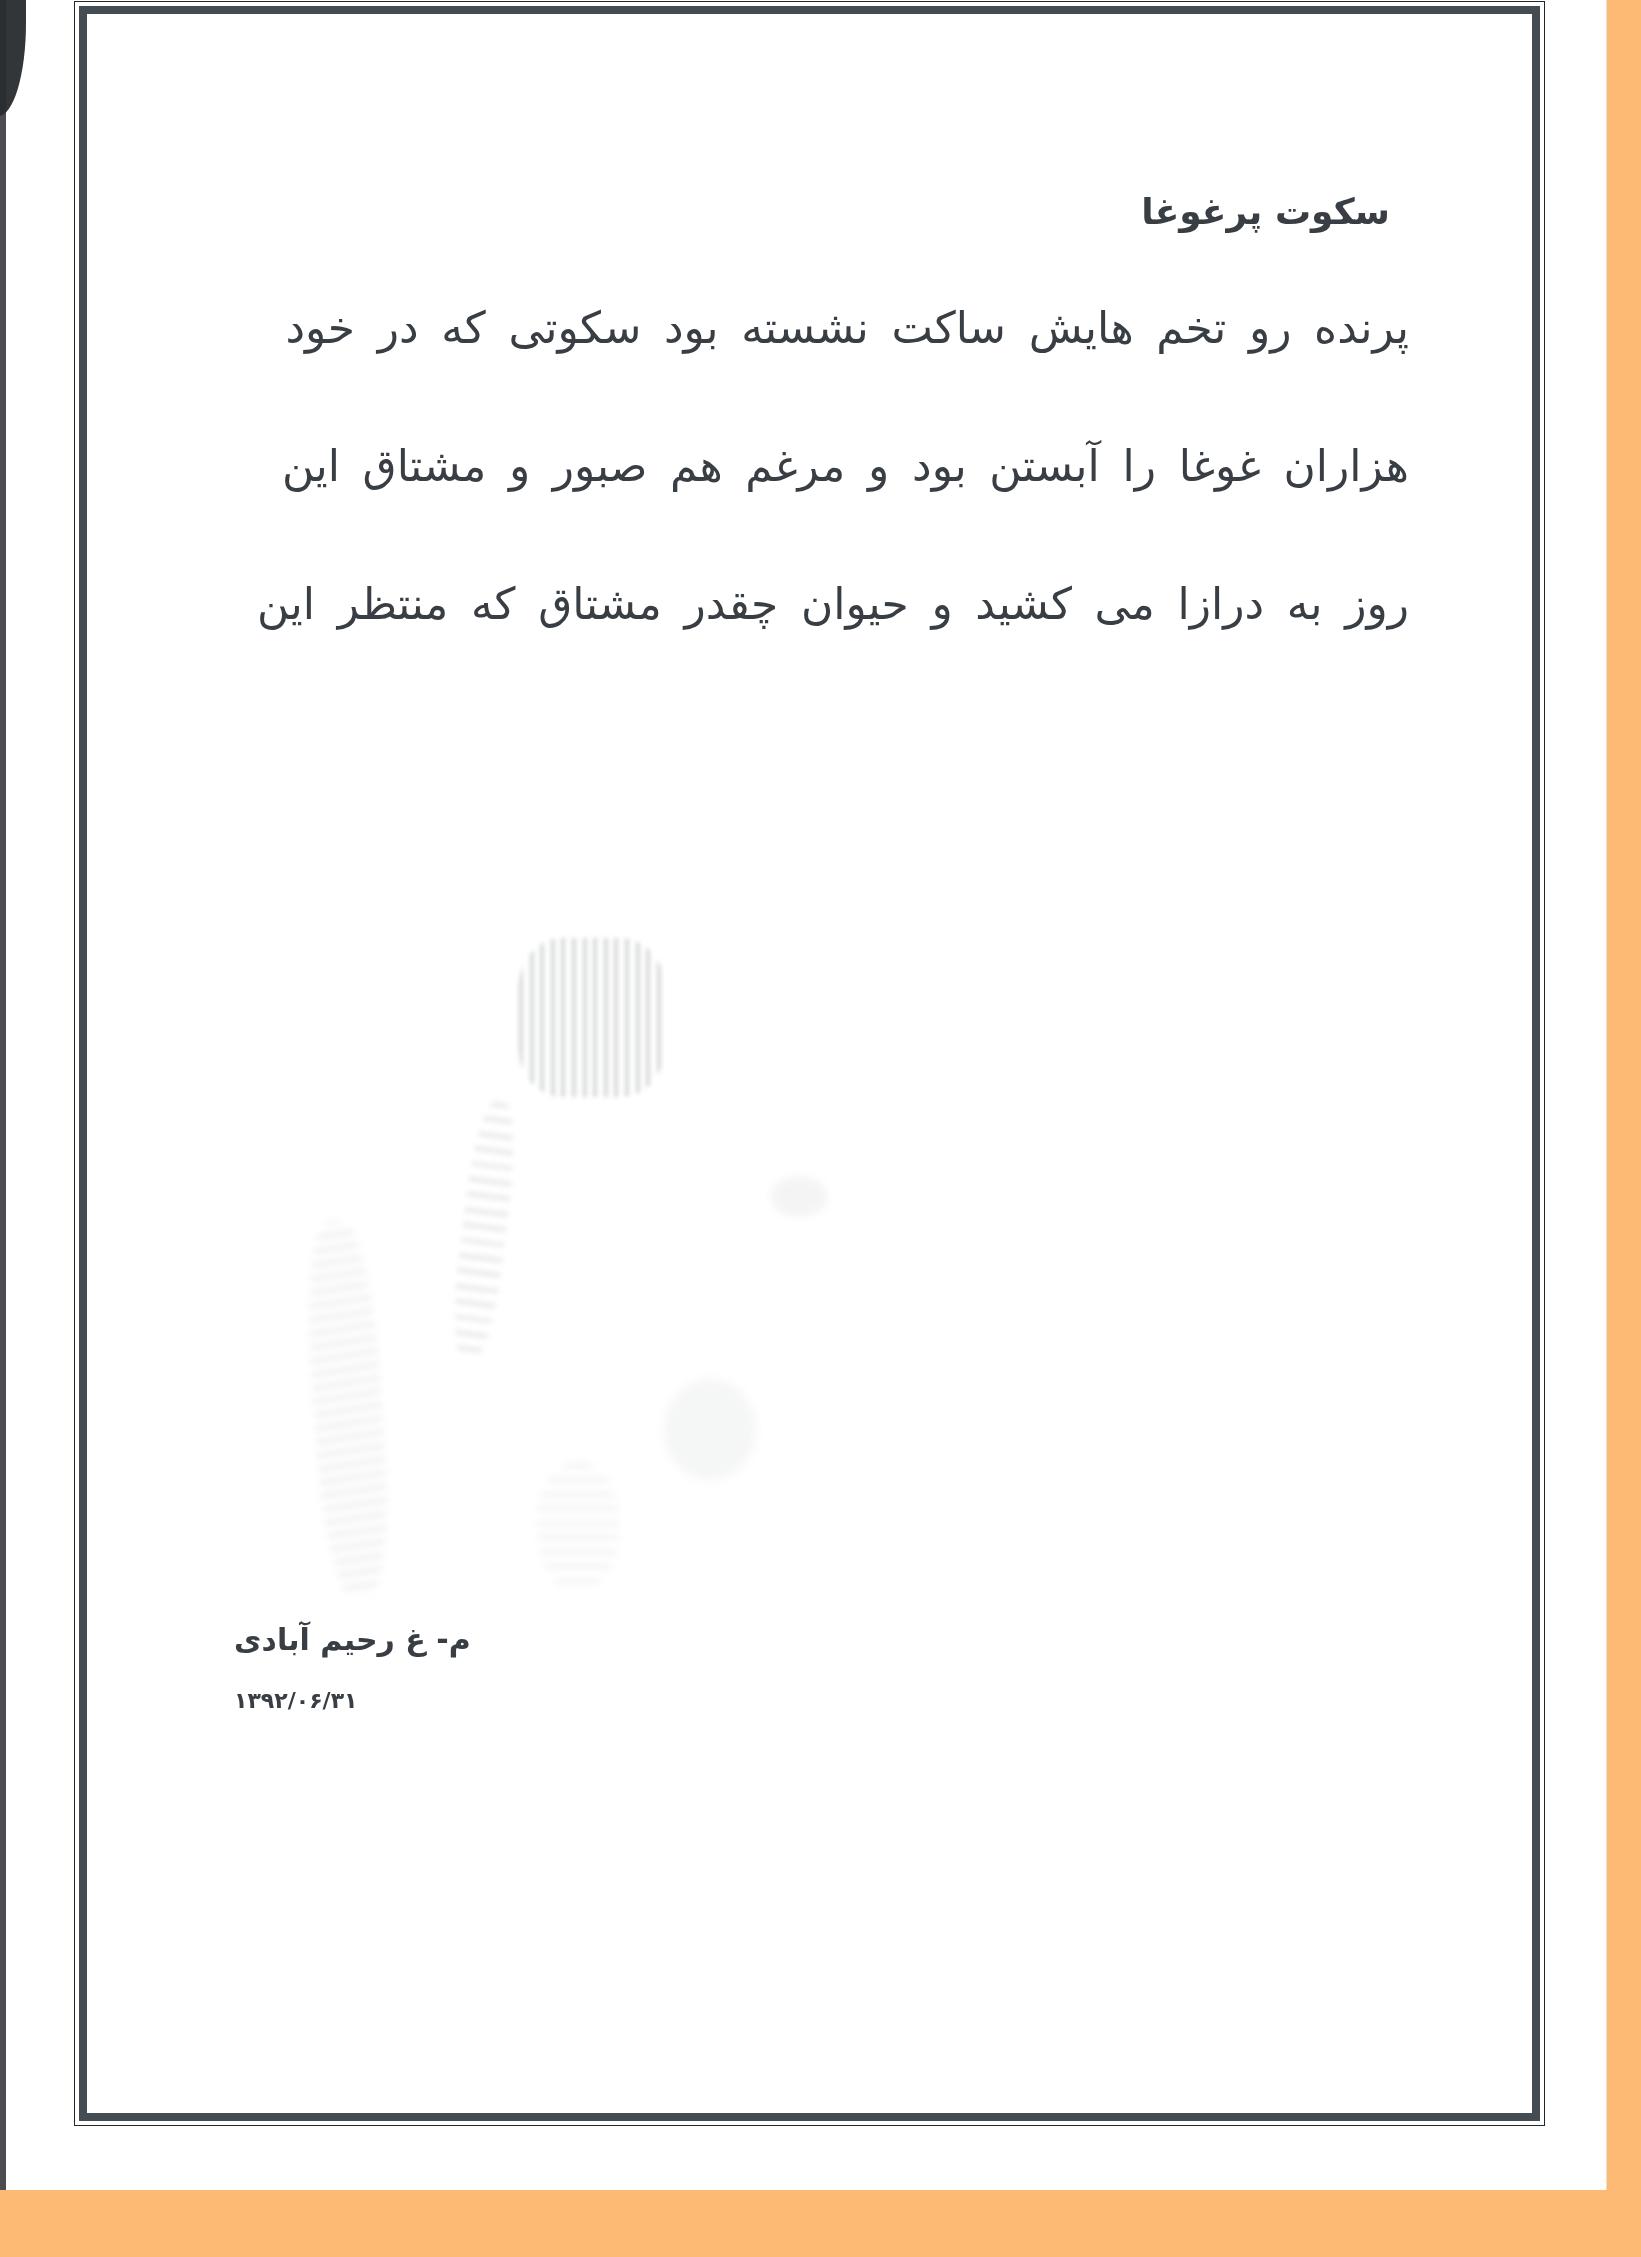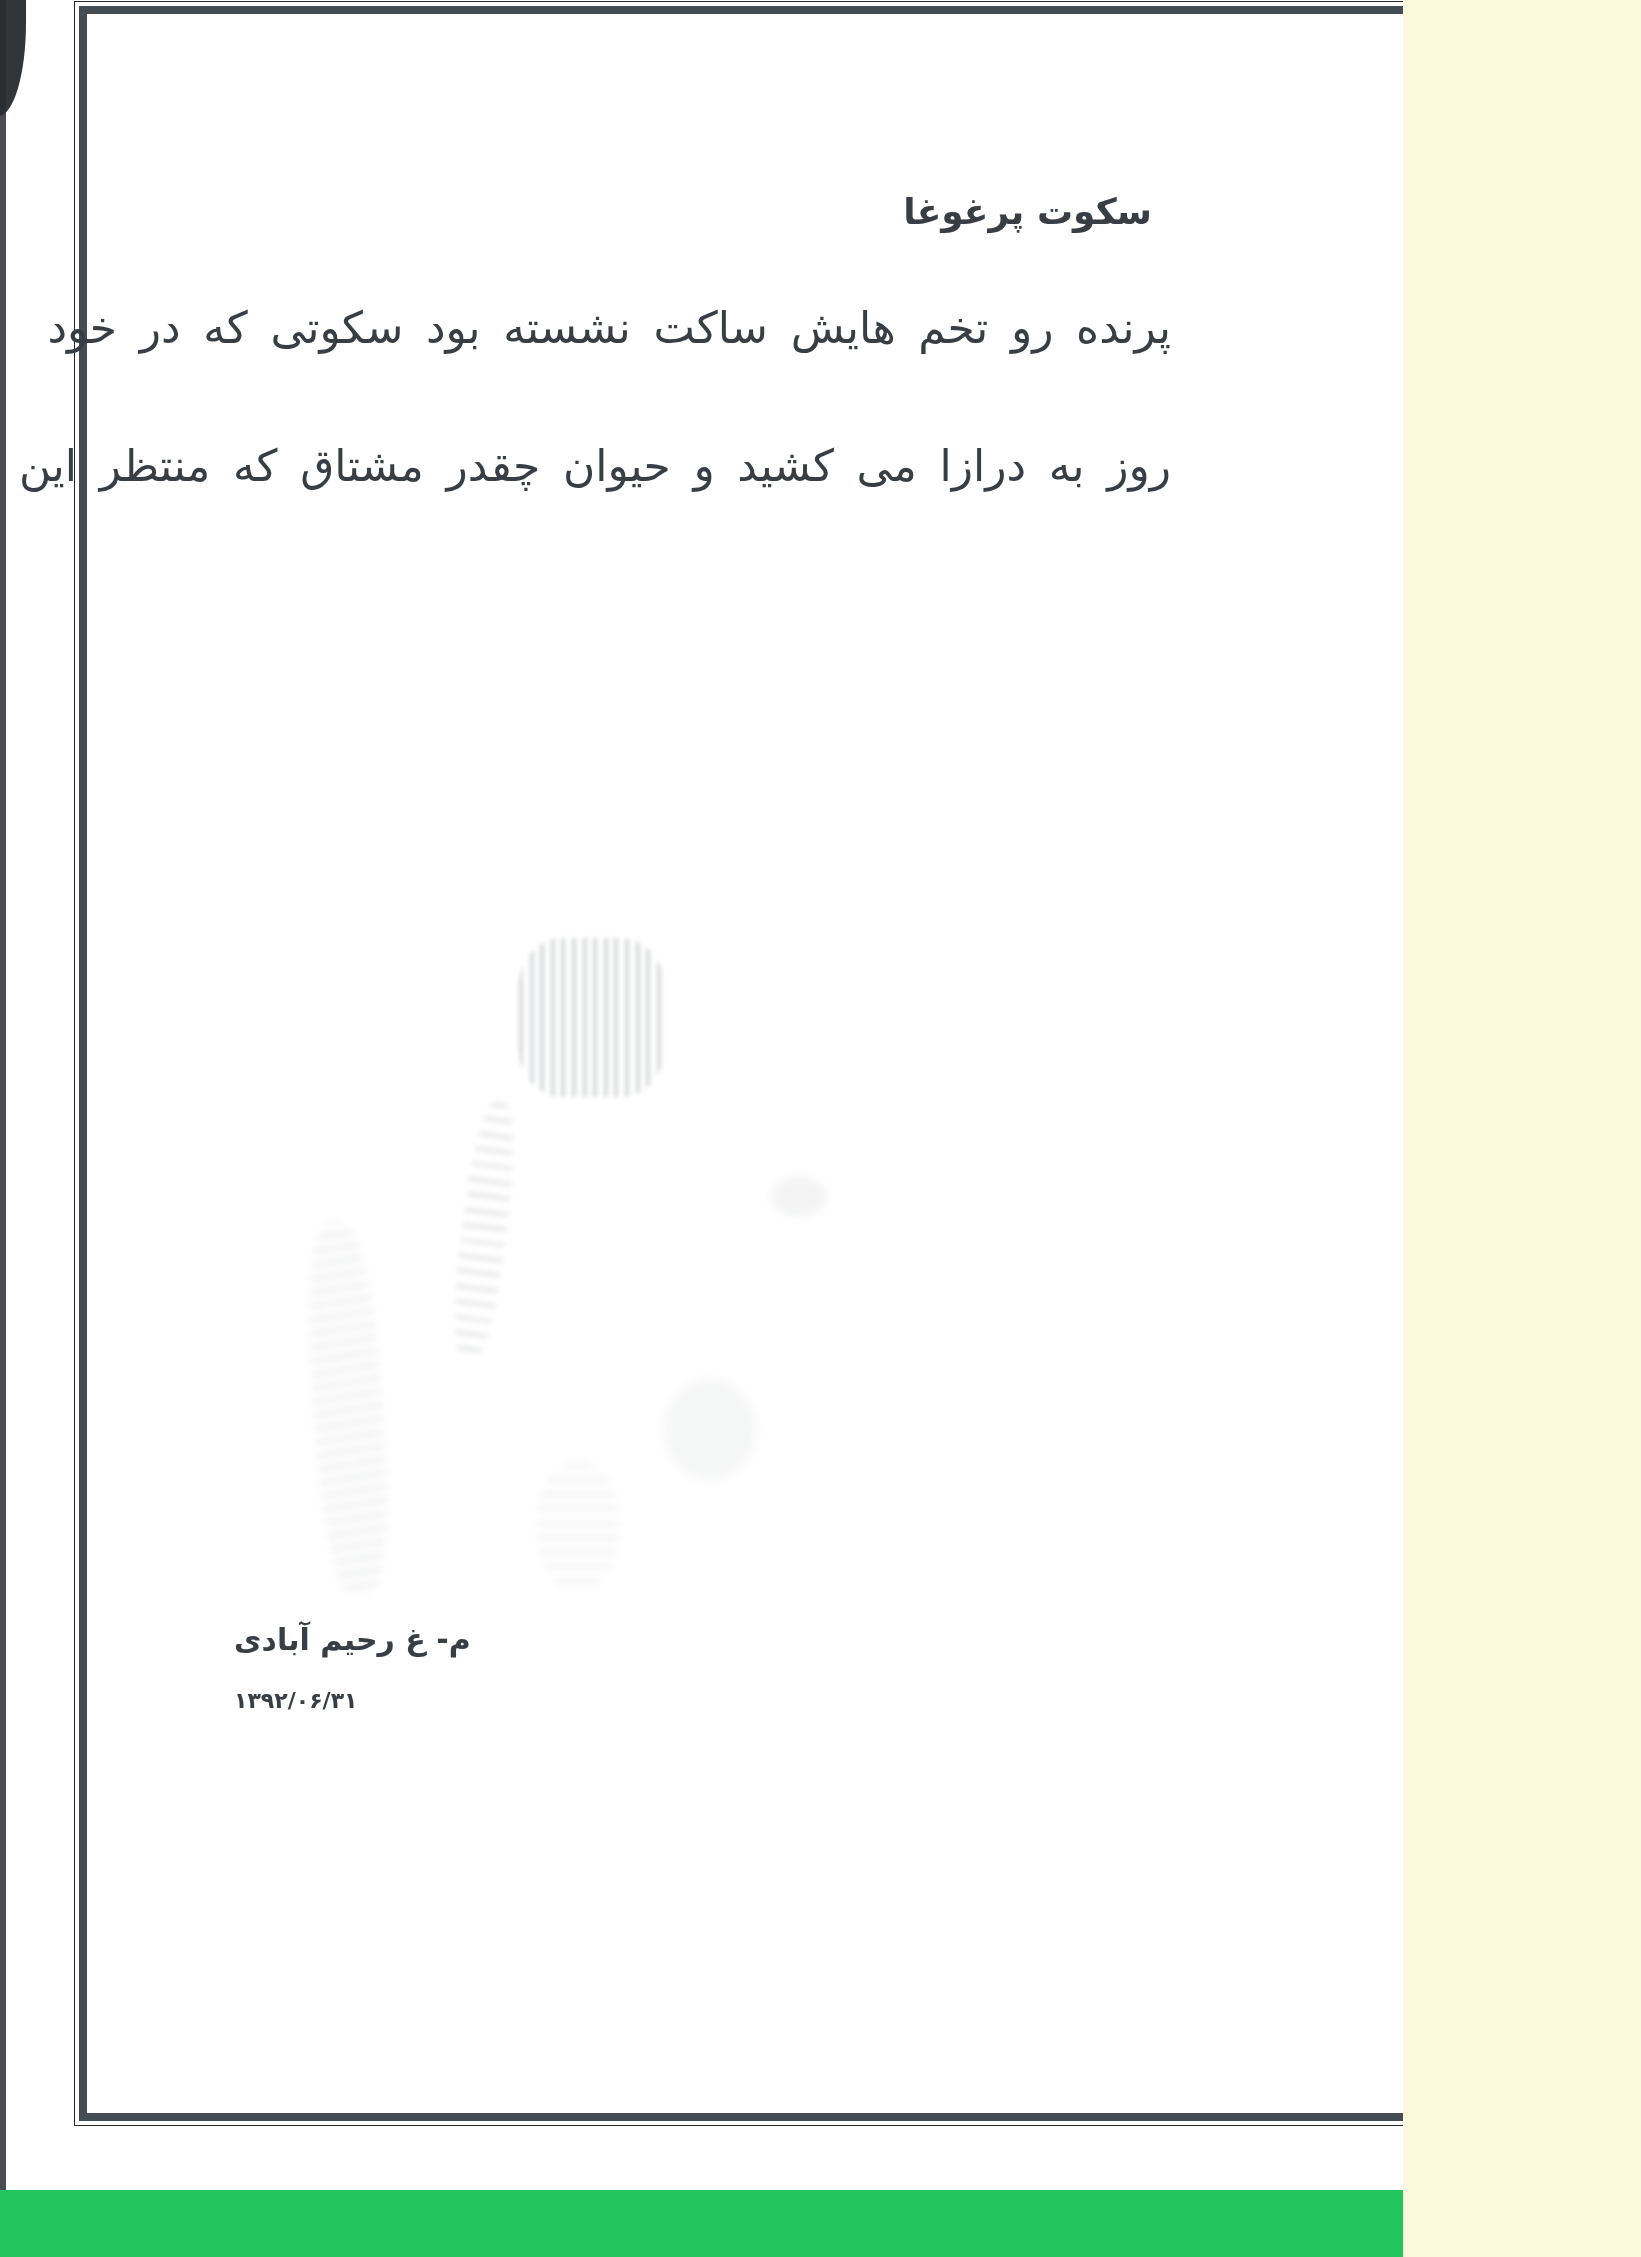--- a/index.html
+++ b/index.html
@@ -2,22 +2,22 @@
 <html lang="fa"><head>
 <meta charset="utf-8">
 <style>
   html,body{margin:0;padding:0;}
   body{
     background:#fcf8dd;
     font-family:"DejaVu Sans", sans-serif;
   }
   .canvas{
     position:relative;
-    width:1403px;height:2257px;
-    background:#22c55e;
+    width:1641px;height:2257px;
+    background:#fdba74;
     overflow:hidden;
   }
   
   .sheet{
     position:absolute;left:0;top:0;width:1606px;height:2190px;
     background:#ffffff;
     box-shadow:1px 0 0 #e4e0cf;
   }
   
   .scan-edge-left{
@@ -109,20 +109,21 @@
     <div class="frame-inner"></div>
   </div>
 
   <div class="scan-corner"></div>
   <div class="scan-edge-left"></div>
 
   <div class="doc-title ink">سکوت پرغوغا</div>
 
   <div class="paragraph ink">
     <div class="para-line">پرنده رو تخم هایش ساکت نشسته بود سکوتی که در خود</div>
+    <div class="para-line">هزاران غوغا را آبستن بود و مرغم هم صبور و مشتاق این</div>
     <div class="para-line">روز به درازا می کشید و حیوان چقدر مشتاق که منتظر این</div>
   </div>
 
   <div class="signature ink">
     <div class="sig-name">م- غ رحیم آبادی</div>
     <div class="sig-date">۱۳۹۲/۰۶/۳۱</div>
   </div>
 
   <div class="smudge sm-a"></div>
   <div class="smudge sm-b"></div>

